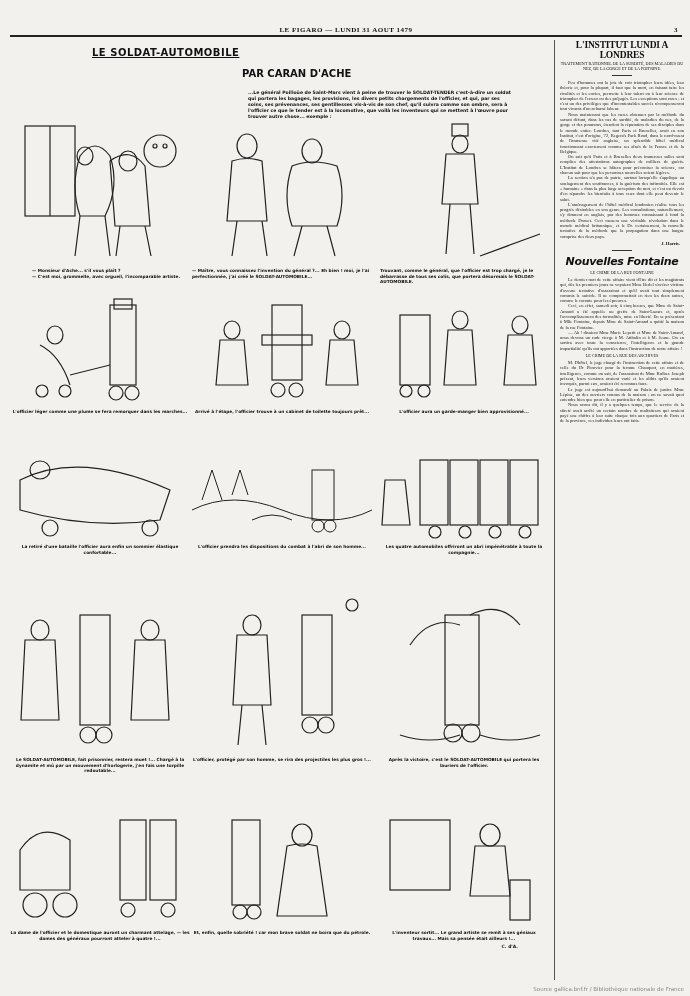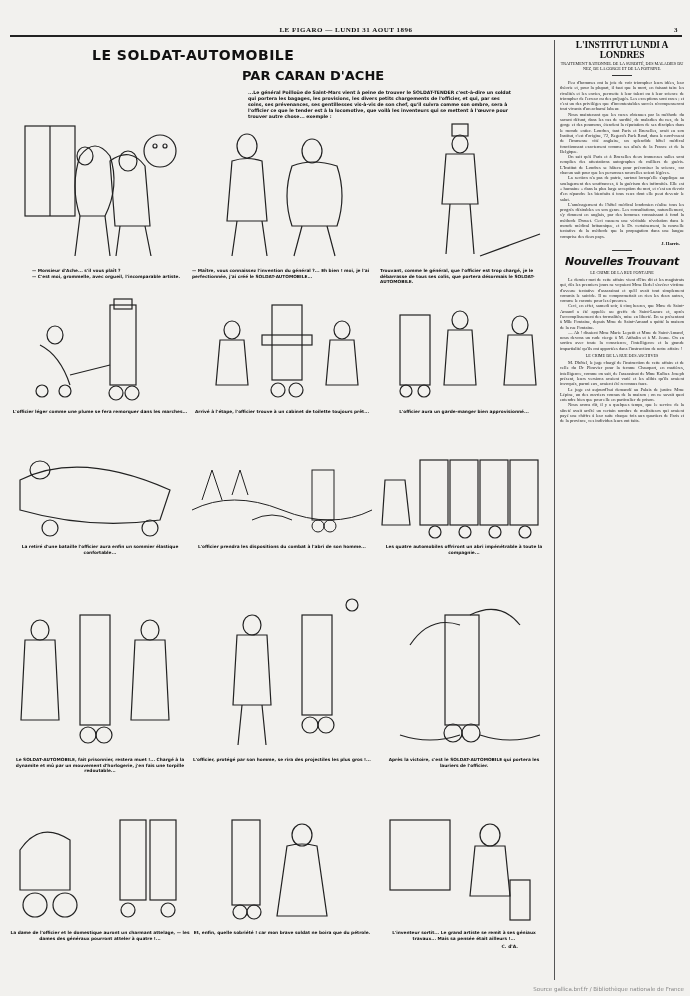--- a/index.html
+++ b/index.html
@@ -15,25 +15,25 @@
     position:absolute; left:10px; right:8px; top:26px; height:12px;
     font-size:7px; text-align:center; letter-spacing:0.5px;
     font-family:"Liberation Serif", serif; font-weight:bold;
   }
   .masthead .pageno { position:absolute; right:4px; top:0; }
   .rule { position:absolute; left:10px; right:8px; top:35px; height:2px; background:#222; }
 
   .comic { position:absolute; left:10px; top:40px; width:538px; height:950px; }
   .title {
     position:absolute; left:82px; top:7px;
-    font-family:"DejaVu Sans", sans-serif; font-weight:bold; font-size:14px; letter-spacing:0.5px;
+    font-family:"DejaVu Sans", sans-serif; font-weight:bold; font-size:10px; letter-spacing:0.5px;text-decoration:underline;
   }
   .byline {
     position:absolute; left:232px; top:28px;
-    font-family:"DejaVu Sans", sans-serif; font-weight:bold; font-size:13px;
+    font-family:"DejaVu Sans", sans-serif; font-weight:bold; font-size:10px;
   }
   .intro {
     position:absolute; left:238px; top:50px; width:264px;
     font-family:"DejaVu Sans", sans-serif; font-size:4.6px; line-height:6px; font-weight:bold;
   }
   .panel { position:absolute; }
   .art {
     position:absolute; left:0; top:0; right:0;
     border:none;
   }
@@ -67,21 +67,21 @@
   .footer {
     position:absolute; right:6px; bottom:4px; font-family:"DejaVu Sans", sans-serif; font-size:5.5px; color:#888;
   }
 </style>
 </head>
 <body>
 
 <div class="page">
 
   <div class="masthead">
-    <span>LE FIGARO — LUNDI 31 AOUT 1896</span>
+    <span>LE FIGARO — LUNDI 31 AOUT 1479</span>
     <span class="pageno">3</span>
   </div>
   <div class="rule"></div>
 
   <div class="comic">
     <div class="title">LE SOLDAT-AUTOMOBILE</div>
     <div class="byline">PAR CARAN D'ACHE</div>
     <div class="intro">...Le général Poilloüe de Saint-Mars vient à peine de trouver le SOLDAT-TENDER c'est-à-dire un soldat qui portera les bagages, les provisions, les divers petits chargements de l'officier, et qui, par ses soins, ses prévenances, ses gentillesses vis-à-vis de son chef, qu'il suivra comme son ombre, sera à l'officier ce que le tender est à la locomotive, que voilà les inventeurs qui se mettent à l'œuvre pour trouver autre chose... exemple :</div>
 
     <div class="panel" style="left:0;top:76px;width:180px;height:170px;">
@@ -342,21 +342,21 @@
     <h2>L'INSTITUT LUNDI A LONDRES</h2>
     <div class="sub">TRAITEMENT RATIONNEL DE LA SURDITÉ, DES MALADIES DU NEZ, DE LA GORGE ET DE LA POITRINE.</div>
     <div class="orn"></div>
     <p>Peu d'hommes ont la joie de voir triompher leurs idées, leur théorie et, pour la plupart, il faut que la mort, en faisant taire les rivalités et les envies, permette à leur talent ou à leur science de triompher de l'erreur ou des préjugés. Les exceptions sont rares ; et c'est un des privilèges que d'incontestables succès récompenseront tout vivants d'un acharné labeur.</p>
     <p>Nous maintenant que les cures obtenues par la méthode du savant défunt, dans les cas de surdité, de maladies du nez, de la gorge et des poumons, étendent la réputation de ses disciples dans le monde entier. Londres, tant Paris et Bruxelles, avait eu son Institut, c'est d'origine, 72, Regent's Park Road, dans le nord-ouest de l'immense cité anglaise, un splendide hôtel médical fonctionnant exactement comme ses aînés de la France et de la Belgique.</p>
     <p>On sait qu'à Paris et à Bruxelles deux immenses salles sont remplies des attestations autographes de milliers de guéris. L'Institut de Londres se hâtera pour préconiser la science, car chacun sait pour que les personnes nouvelles soient légères.</p>
     <p>La section n'a pas de patrie, surtout lorsqu'elle s'applique au soulagement des souffrances, à la guérison des infirmités. Elle est « humaine » dans la plus large acception du mot, et c'est un devoir d'en répandre les bienfaits à tous ceux dont elle peut devenir le salut.</p>
     <p>L'aménagement de l'hôtel médical londonien réalise tous les progrès désirables en son genre. Les consultations, naturellement, s'y donnent en anglais, par des hommes connaissant à fond la méthode Drouet. Ceci causera une véritable révolution dans le monde médical britannique, et le Dr. certainement, la nouvelle tentative de la méthode que la propagation dans une langue comprise des deux pays.</p>
     <div class="signature">J. Harris.</div>
     <div class="orn"></div>
-    <h3>Nouvelles Trouvant</h3>
+    <h3>Nouvelles Fontaine</h3>
     <div class="section">LE CRIME DE LA RUE FONTAINE</div>
     <p>Le dernier mot de cette affaire vient d'être dit et les magistrats qui, dès les premiers jours ne voyaient Mme Bedel s'avérer victime d'aveuse tentative d'assassinat et qu'il avait tout simplement commis le suicide. Il ne compromettait en rien les deux autres, comme le raconte pour les épreuves.</p>
     <p>Ceci, en effet, samedi soir, à cinq heures, que Mme de Saint-Amand a été appelée au greffe de Saint-Lazare et, après l'accomplissement des formalités, mise en liberté. En se présentant à Mlle Fontaine, depuis Mme de Saint-Amand a quitté la maison de la rue Fontaine.</p>
     <p>— Ah ! disaient Mme Marie Lepetit et Mme de Saint-Amand, nous devons un rude cierge à M. Atthalin et à M. Jeune. On en sortira avec toute la conscience, l'intelligence et la grande impartialité qu'ils ont apportées dans l'instruction de notre affaire !</p>
     <div class="section">LE CRIME DE LA RUE DES ARCHIVES</div>
     <p>M. Dhôtel, le juge chargé de l'instruction de cette affaire et de celle du Dr Plouvier pour la femme Chauquot, en matières, intelligence, comme on sait, de l'assassinat de Mme Kulber. Joseph présent, leurs versions avaient varié et les alibis qu'ils avaient invoqués, parmi eux, avaient été reconnus faux.</p>
     <p>Le juge est aujourd'hui demandé au Palais de justice Mme Lépine, un des ouvriers connus de la maison ; on ne savait quoi entendre bien que pour elle en particulier de prison.</p>
     <p>Nous avons dit, il y a quelques temps, que le service de la sûreté avait arrêté un certain nombre de malfaiteurs qui avaient payé une chiffre à leur suite chaque fois aux quartiers de Paris et de la province, ces individus leurs ont faits.</p>
   </div>
 

